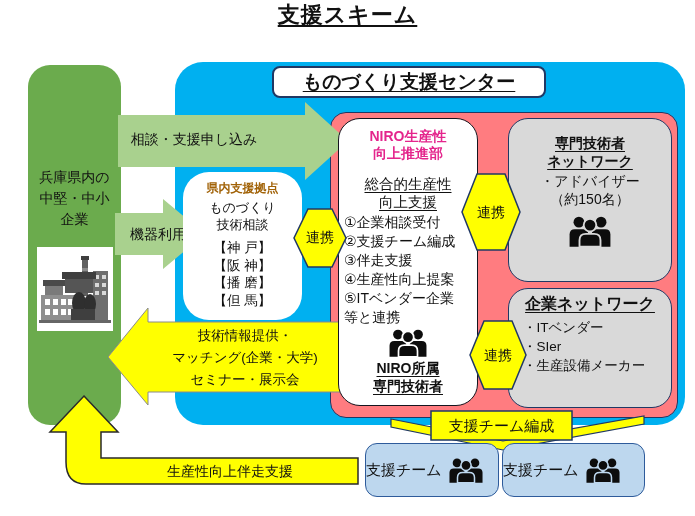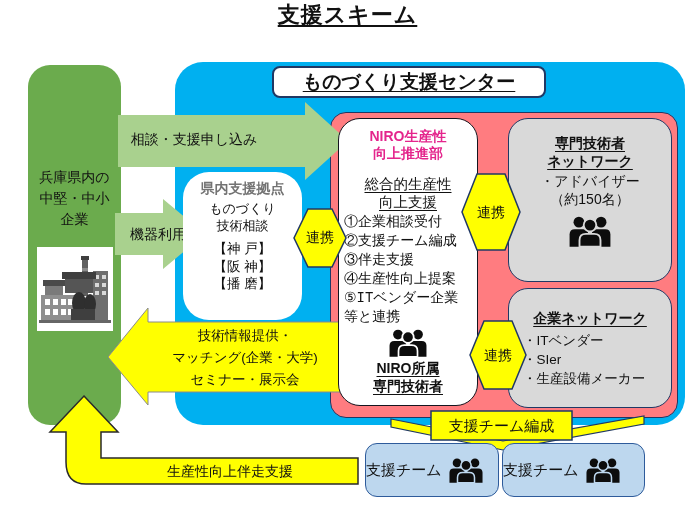--- a/index.html
+++ b/index.html
@@ -23,38 +23,38 @@
   .pink-box { left:330px; top:112px; width:348px; height:306px; background:#FF7C80; border:1.5px solid #203864; border-radius:16px; }
 
   .arrow-text { font-size:14px; text-align:center; }
   .consult-text { left:100px; top:131px; width:188px; }
   .equip-text { left:116px; top:226px; width:84px; }
   .techinfo-text { left:148px; top:325px; width:194px; font-size:13.5px; line-height:22px; }
   .accompany-text { left:110px; top:463px; width:240px; }
   .teamform-text { left:431px; top:417px; width:141px; font-size:15px; }
 
   .kennai-box { left:183px; top:172px; width:119px; height:148px; background:#fff; border-radius:26px; padding-top:8px; text-align:center; }
-  .kennai-title { color:#737373; font-weight:bold; font-size:14px; }
+  .kennai-title { color:#a16207; font-weight:bold; font-size:12px; }
   .kennai-sub { font-size:13px; line-height:17px; margin-top:2px; }
   .kennai-locs { margin-top:6px; font-size:13.5px; }
   .kennai-locs div { line-height:17.5px; }
 
   .niro-box { left:338px; top:118px; width:140px; height:288px; background:#fff; border:1.5px solid #15151f; border-radius:22px; text-align:center; }
   .niro-title { color:#E4258C; font-weight:bold; font-size:14px; line-height:17px; margin-top:9px; }
   .niro-sub { font-size:14.5px; line-height:18px; margin-top:13px; }
   .niro-items { margin-top:2px; text-align:left; padding-left:5px; font-size:14px; }
-  .niro-items div { line-height:19px;font-family:Liberation Mono, monospace; }
+  .niro-items div { line-height:19px; }
   .niro-staff { font-weight:bold; font-size:14px; line-height:18px; margin-top:1px; }
 
   .gray-box { background:#D9D9D9; border:1.5px solid #203864; border-radius:20px; text-align:center; }
   .expert-box { left:508px; top:118px; width:164px; height:164px; }
   .expert-title { font-weight:bold; font-size:14px; line-height:18px; margin-top:15px; }
   .expert-detail { font-size:14px; line-height:18px; margin-top:2px; }
   .cnet-box { left:508px; top:288px; width:164px; height:120px; }
-  .cnet-title { font-weight:bold; font-size:14px; margin-top:21px; }
+  .cnet-title { font-weight:bold; font-size:16px; margin-top:5px; }
   .cnet-items { text-align:left; padding-left:14px; margin-top:3px; font-size:13.5px; }
   .cnet-items div { line-height:19px; }
 
   .hex-text { font-size:14px; text-align:center; }
 
   .team-box { top:443px; height:54px; background:#BDD7EE; border:1.5px solid #2E5B9B; border-radius:12px;
       display:flex; align-items:center; justify-content:flex-start; gap:7px; font-size:15px; }
   .team-1 { left:365px; width:134px; }
   .team-2 { left:502px; width:143px; }
 
@@ -138,20 +138,21 @@
 セミナー・展示会</div>
 
   <div class="abs kennai-box">
     <div class="kennai-title">県内支援拠点</div>
     <div class="kennai-sub pre">ものづくり
 技術相談</div>
     <div class="kennai-locs">
       <div>【神 戸】</div>
       <div>【阪 神】</div>
       <div>【播 磨】</div>
+      <div>【但 馬】</div>
     </div>
   </div>
 
   <div class="abs niro-box">
     <div class="niro-title pre">NIRO生産性
 向上推進部</div>
     <div class="niro-sub pre u">総合的生産性
 向上支援</div>
     <div class="niro-items">
       <div>①企業相談受付</div>

